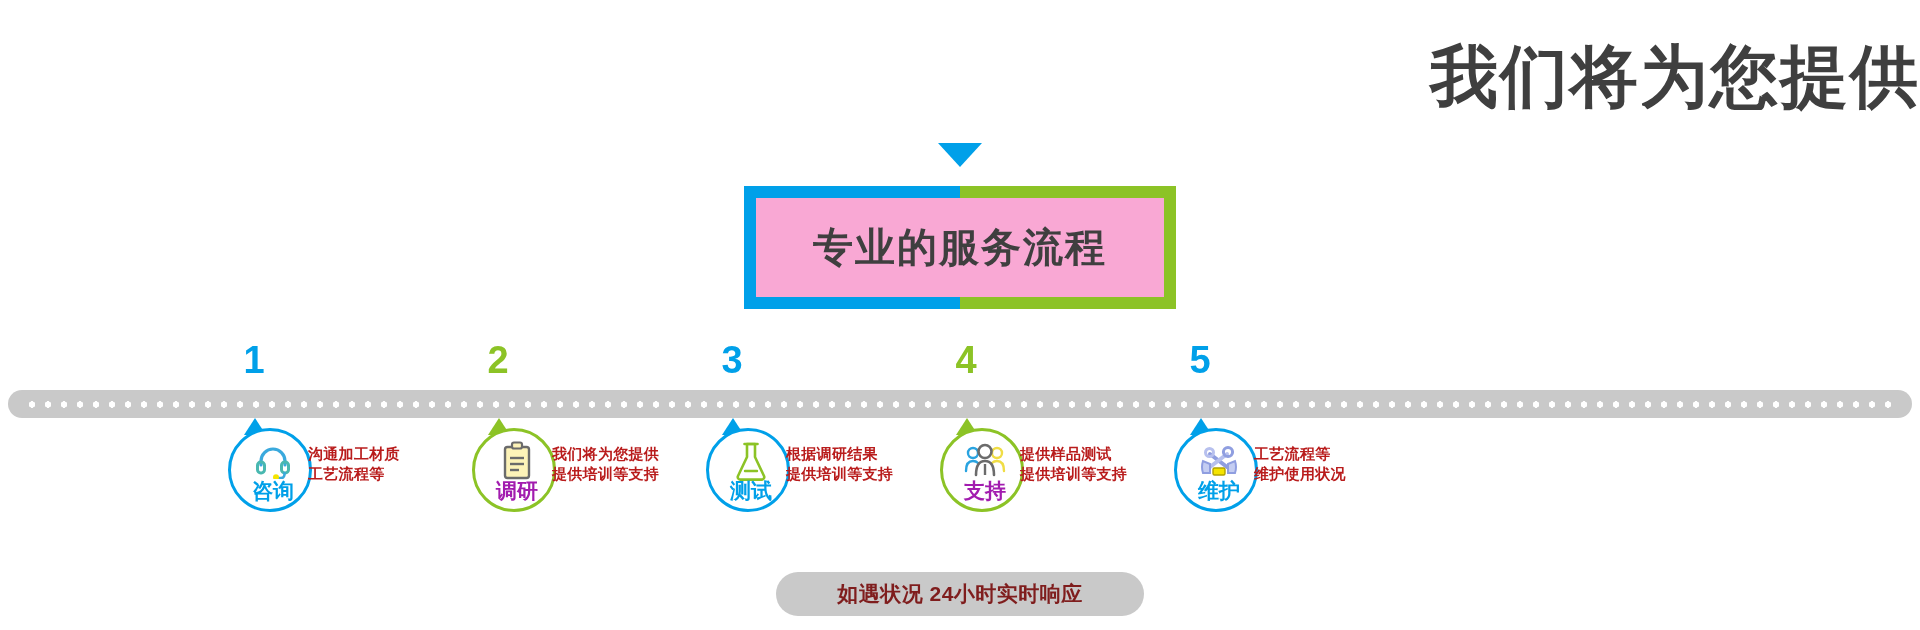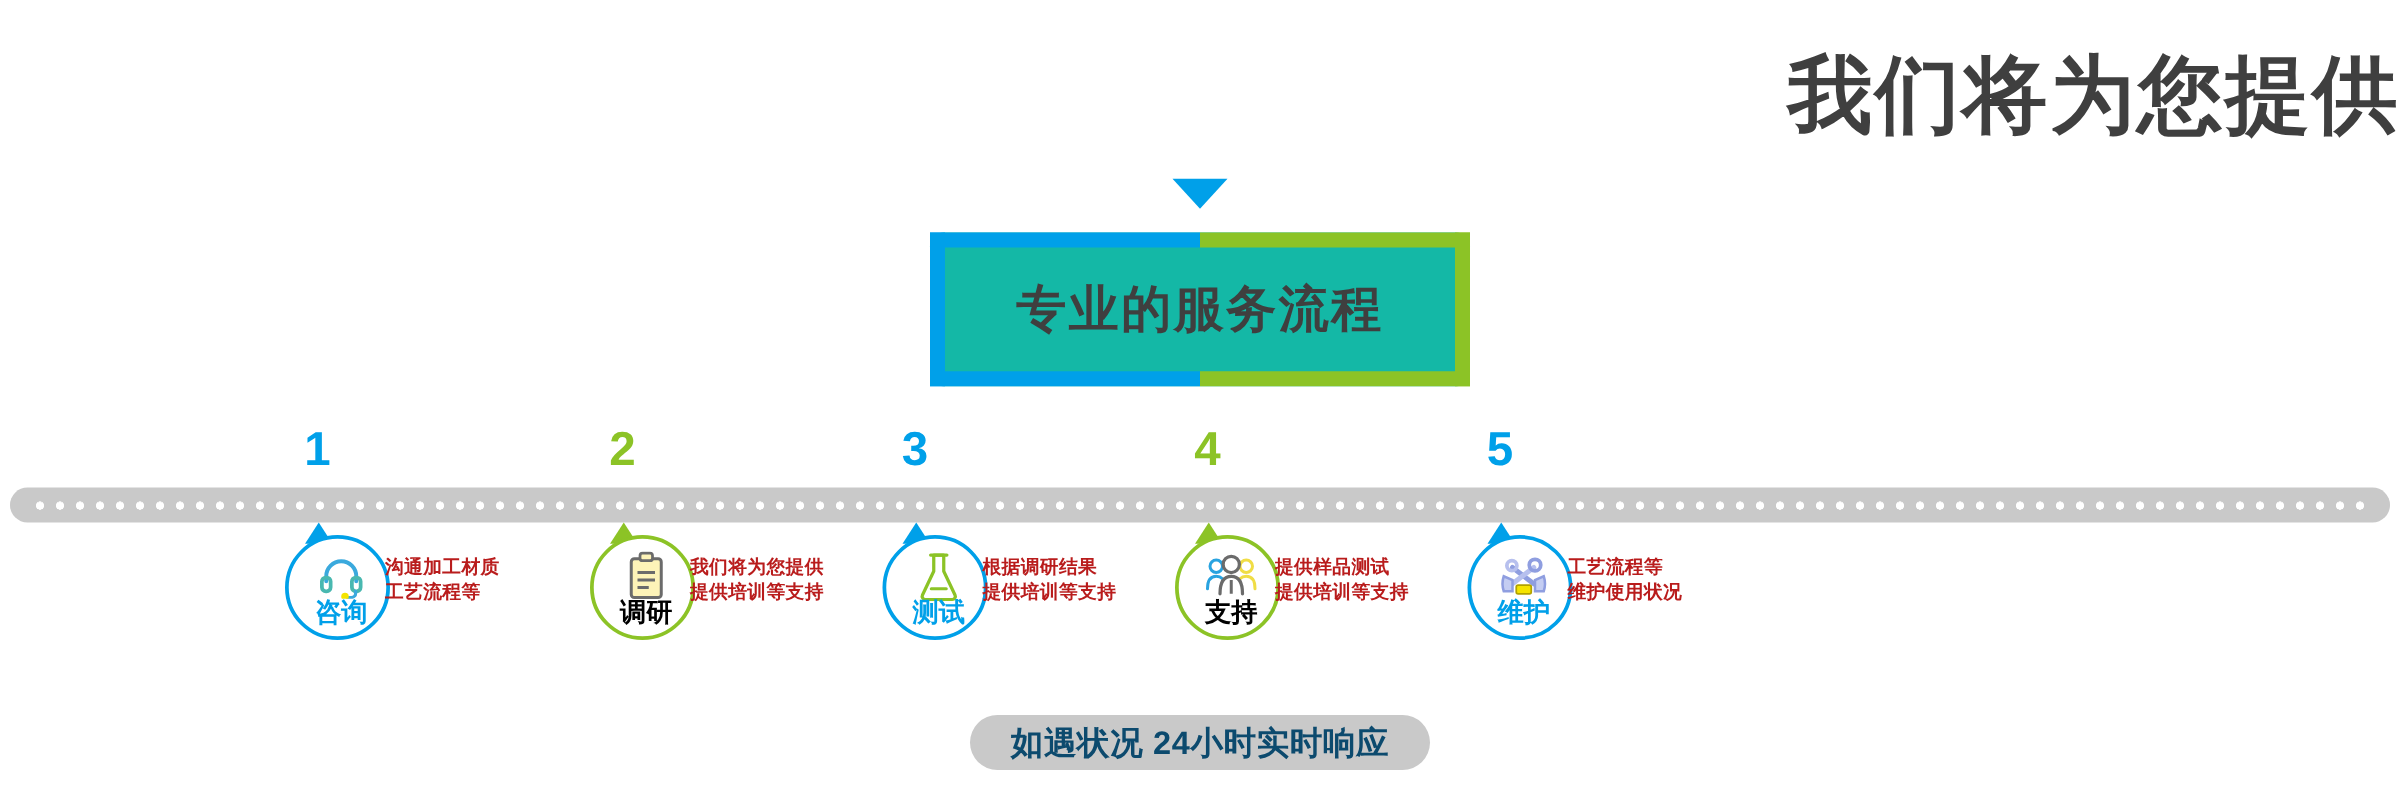--- a/index.html
+++ b/index.html
@@ -25,22 +25,21 @@
     border-left:22px solid transparent;
     border-right:22px solid transparent;
     border-top:24px solid #00a0e9;
   }
 
   
   .banner{
     position:absolute;top:186px;left:50%;margin-left:-216px;
     width:432px;height:123px;
     box-sizing:border-box;
-    background:#14b8a6;
-    border-radius:11px;
+    background:#f9a8d4;
   }
   .banner-edge{position:absolute;top:0;height:123px;width:216px;box-sizing:border-box;}
   .banner-edge.left{left:0;border:12px solid #00a0e9;border-right:none;}
   .banner-edge.right{left:216px;border:12px solid #8cc326;border-left:none;}
   .banner-inner{
     position:absolute;top:0;left:0;width:432px;height:123px;
     display:flex;align-items:center;justify-content:center;
     font-size:40px;font-weight:bold;color:#3f3f3f;letter-spacing:2px;
     white-space:nowrap;
   }
@@ -79,35 +78,35 @@
   .step.green .tip{border-bottom-color:#8cc326;}
   .step .badge-icon{
     position:absolute;top:9px;left:0;width:84px;height:42px;
     display:flex;align-items:center;justify-content:center;
   }
   .step .badge-label{
     position:absolute;bottom:7px;left:0;width:84px;text-align:center;
     font-size:21px;font-weight:bold;line-height:22px;color:#00a0e9;
     letter-spacing:0px;
   }
-  .step.green .badge-label{color:#000000;}
+  .step.green .badge-label{color:#a21caf;}
   .step .desc{
     position:absolute;top:104px;left:108px;width:190px;
     font-size:15px;line-height:20px;font-weight:bold;color:#b91c1c;
     letter-spacing:0.3px;
   }
   .step .desc div{white-space:nowrap;}
 
   
   .pill{
     position:absolute;top:572px;left:50%;margin-left:-184px;
     width:368px;height:44px;border-radius:22px;
     background:#c9c9c9;
     display:flex;align-items:center;justify-content:center;
-    font-size:26px;font-weight:bold;color:#0c4a6e;letter-spacing:0.5px;
+    font-size:21px;font-weight:bold;color:#7f1d1d;letter-spacing:0.5px;
     white-space:nowrap;
   }
 </style>
 </head>
 <body>
 
 <div class="stage">
 
   <div class="headline">我们将为您提供</div>
   <div class="arrow-down"></div>

